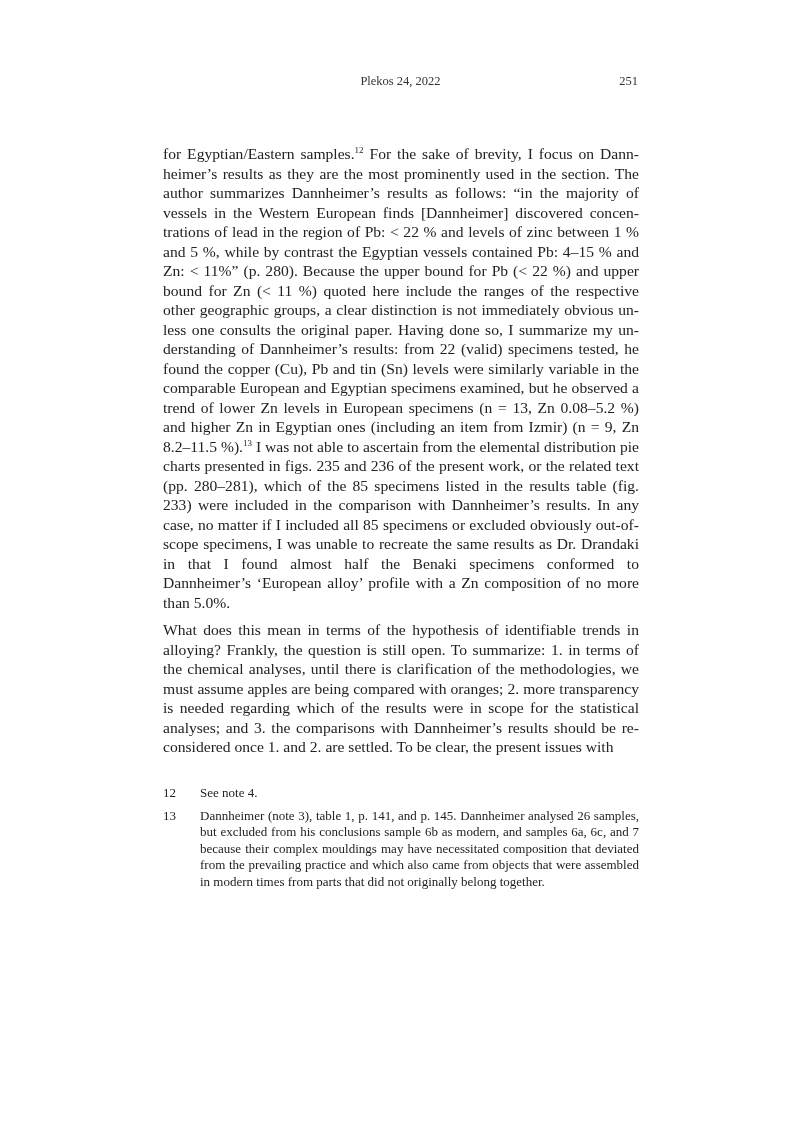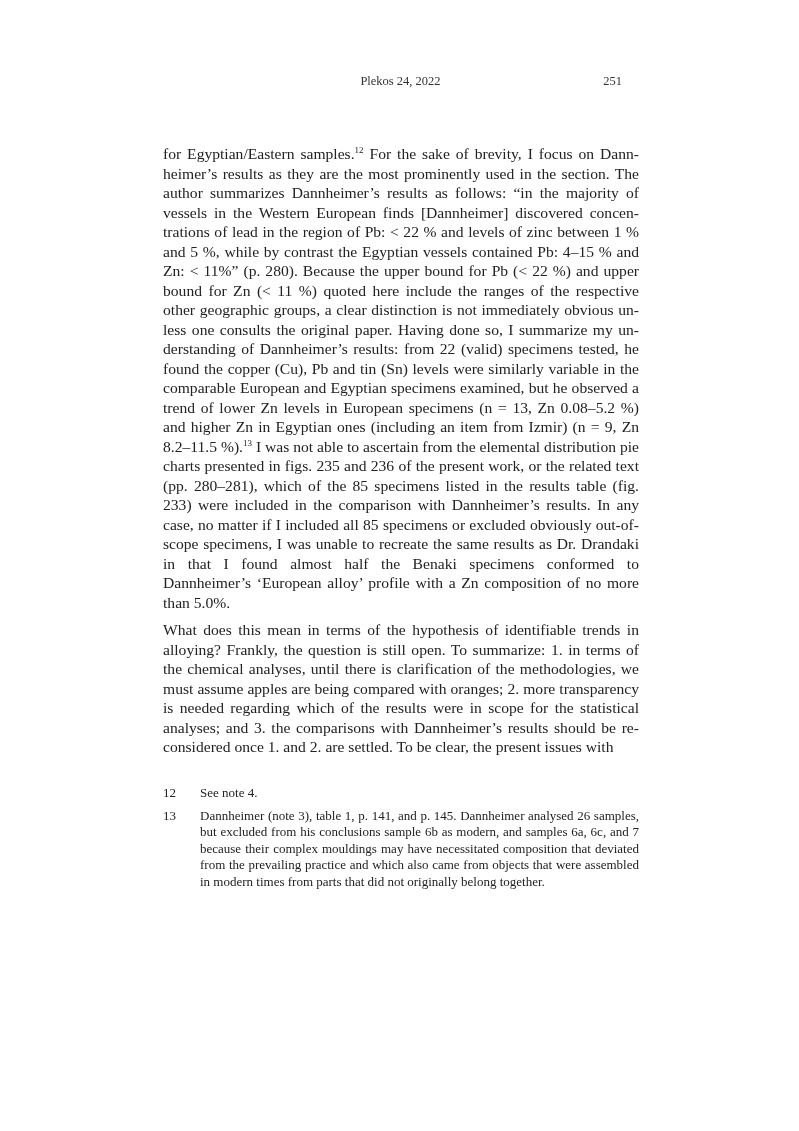--- a/index.html
+++ b/index.html
@@ -1,20 +1,20 @@
 <!DOCTYPE html>
 <html><head>
 <meta charset="utf-8">
 <style>
   html, body { margin: 0; padding: 0; background: #ffffff; }
   body { width: 799px; height: 1131px; position: relative; overflow: hidden; }
   .page { position: absolute; left: 0; top: 0; width: 799px; height: 1131px; background: #fff; padding-left: 8px; }
   .running-head { position: absolute; top: 74px; left: 163px; width: 475px; font-family: "Liberation Serif", serif; font-size: 12.5px; color: #333; }
   .running-head .title { position: absolute; left: 0; right: 0; text-align: center; }
-  .running-head .pageno { position: absolute; right: 16px; }
+  .running-head .pageno { position: absolute; right: 0; }
   .body-text { position: absolute; left: 163px; top: 144px; width: 476px; font-family: "Liberation Serif", serif; font-size: 15.6px; line-height: 19.5px; color: #222; text-align: justify; hyphens: manual; }
   .body-text p { margin: 0; }
   .body-text p + p { margin-top: 8px; }
   sup { font-size: 9px; line-height: 0; vertical-align: 6px; }
   .footnotes { position: absolute; left: 163px; top: 785px; width: 476px; font-family: "Liberation Serif", serif; font-size: 13px; line-height: 16.5px; color: #222; }
   .fn { display: flex; margin-bottom: 6px; }
   .fn-num { width: 37px; flex: none; }
   .fn-text { flex: 1; text-align: justify; }
 </style>
 </head>

